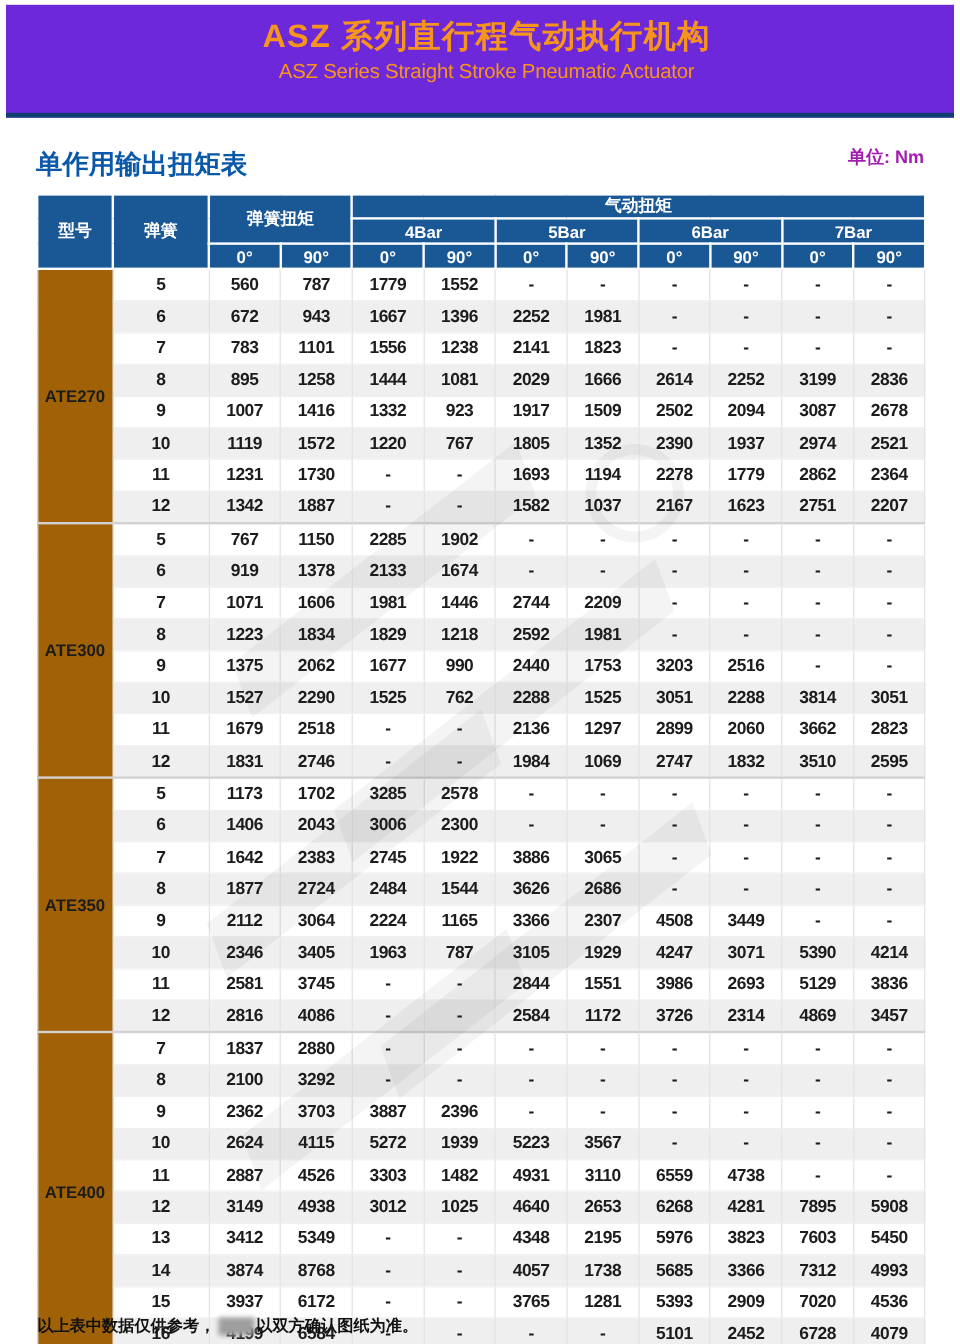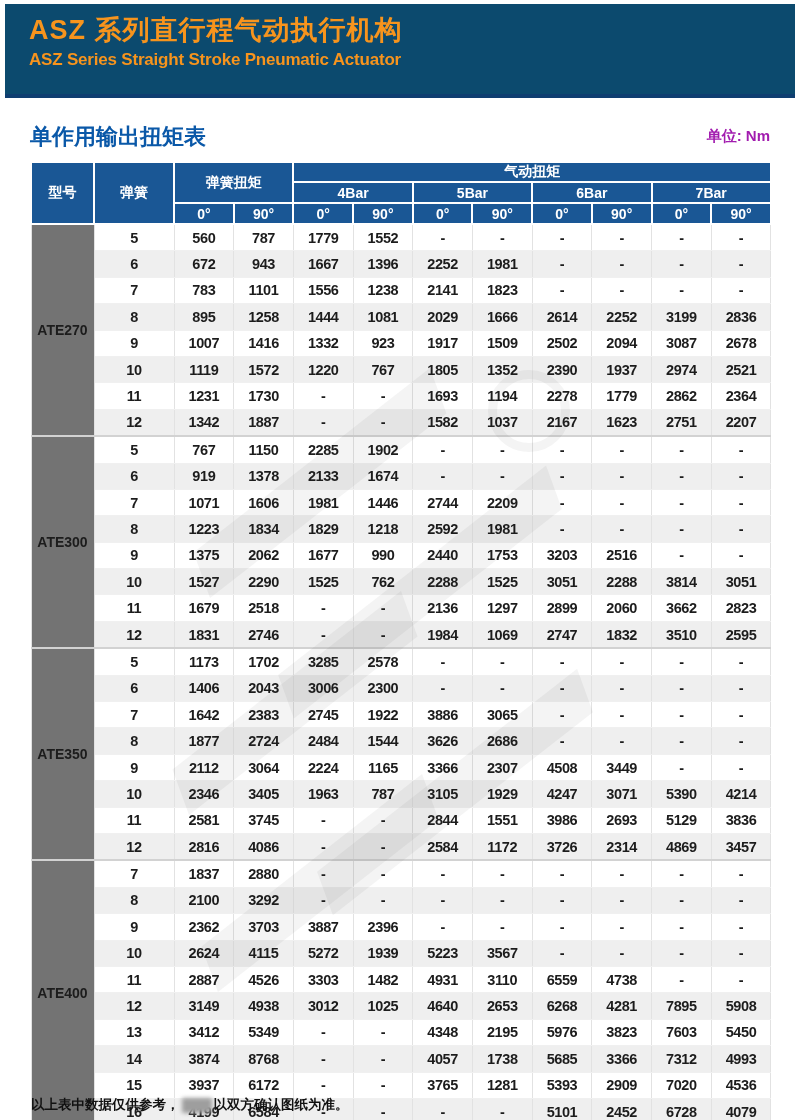--- a/index.html
+++ b/index.html
@@ -3,29 +3,29 @@
 <meta charset="utf-8">
 <style>
   html,body{margin:0;padding:0;}
   body{
     width:800px;height:1120px;position:relative;overflow:hidden;
     background:#ffffff;font-family:"Liberation Sans","DejaVu Sans",sans-serif;
   }
   
   .banner{
     position:absolute;top:4px;left:5px;right:5px;height:80px;
-    background:#0c4a6e;border-bottom:4px solid #0f3e70;
-    padding:10px 13px 0 24px;box-sizing:content-box;
+    background:#6d28d9;border-bottom:4px solid #0f3e70;
+    padding:10px 13px 0 24px;box-sizing:content-box;text-align:center;
   }
   .banner-zh{color:#f7941d;font-size:27px;font-weight:bold;letter-spacing:1px;line-height:32px;}
-  .banner-en{color:#f7941d;font-size:17px;font-weight:bold;letter-spacing:-0.2px;line-height:22px;margin-top:3px;}
+  .banner-en{color:#f7941d;font-size:17px;font-weight:normal;letter-spacing:-0.2px;line-height:22px;margin-top:3px;}
   
   .section-bar{
     position:absolute;top:122px;left:30px;width:740px;
-    display:flex;justify-content:space-between;align-items:center;
+    display:flex;justify-content:space-between;align-items:flex-start;
   }
   .section-title{color:#0a58a8;font-size:22px;font-weight:bold;}
   .unit-label{color:#a21caf;font-size:15px;font-weight:bold;padding-bottom:2px;}
   
   table.torque{
     position:absolute;top:161px;left:30px;width:740px;
     border-collapse:collapse;table-layout:fixed;z-index:2;
   }
   thead th{
     background:#1a5795;color:#ffffff;font-size:14px;font-weight:bold;
@@ -35,21 +35,21 @@
   tr.hr2 th{height:19px;}
   tr.hr3 th{height:19px;}
   tbody td{
     height:25.4px;padding:0;text-align:center;vertical-align:middle;
     font-size:14.5px;font-weight:bold;color:#1c1c1c;letter-spacing:-0.4px;
     border-right:1px solid #e2e2e2;border-left:1px solid #e2e2e2;
     border-bottom:1px solid #f0f0f0;background:#ffffff;
   }
   tr.stripe td{background:#efefef;}
   tr.group-start td{border-top:2px solid #d2d2d2;}
-  td.model-cell{background:#737373;font-size:14px;letter-spacing:0;}
+  td.model-cell{background:#a16207;font-size:14px;letter-spacing:0;}
   tbody tr:last-child td{border-bottom:1px solid #dddddd;}
   
   .watermark{position:absolute;top:340px;left:110px;width:580px;height:680px;pointer-events:none;z-index:3;}
   .wm{position:absolute;background:rgba(60,60,60,0.055);}
   .wm-ring{position:absolute;top:30px;right:120px;width:64px;height:64px;
     border:9px solid rgba(60,60,60,0.055);border-radius:50%;background:none;}
   .b1{top:120px;left:60px;width:300px;height:46px;transform:rotate(-38deg) skewX(-18deg);}
   .b2{top:230px;left:140px;width:340px;height:44px;transform:rotate(-38deg) skewX(-18deg);}
   .b3{top:340px;left:40px;width:290px;height:46px;transform:rotate(-38deg) skewX(-18deg);}
   .b4{top:430px;left:180px;width:330px;height:44px;transform:rotate(-38deg) skewX(-18deg);}

